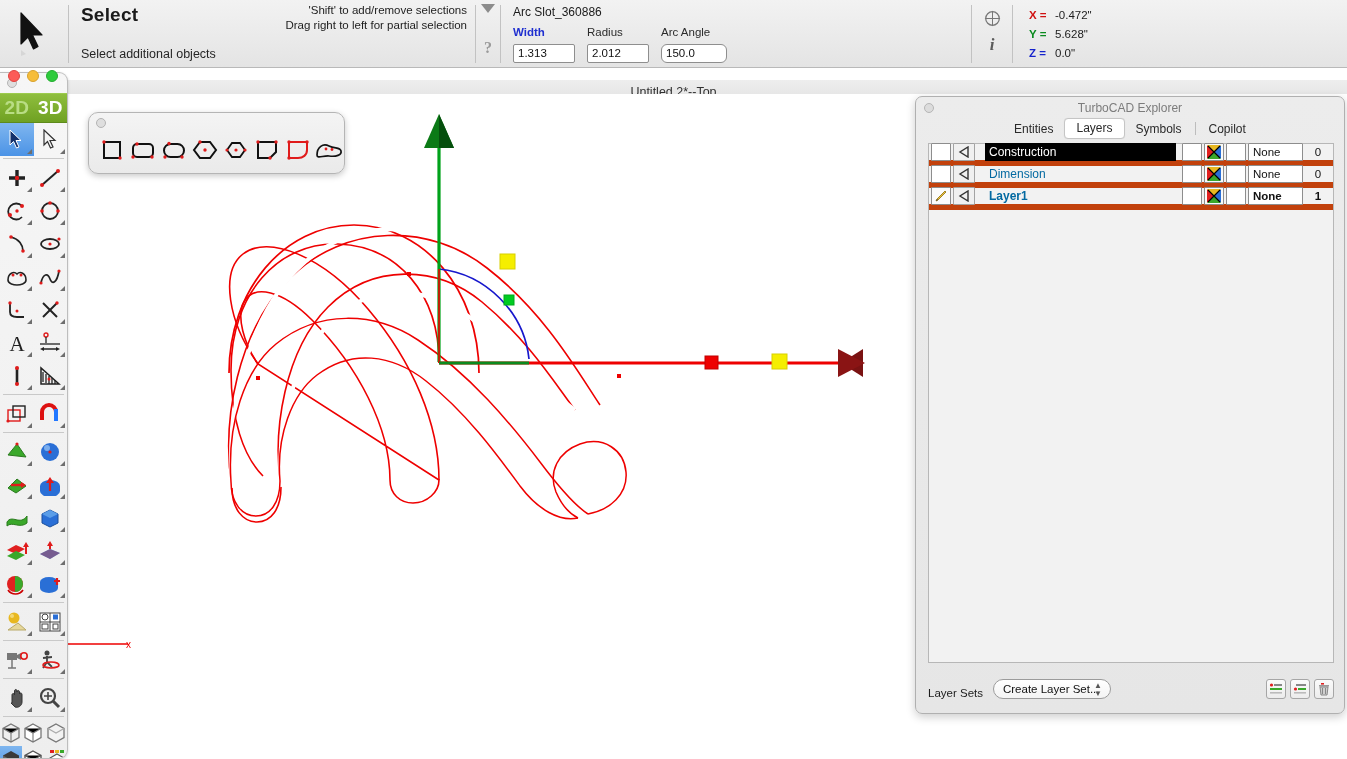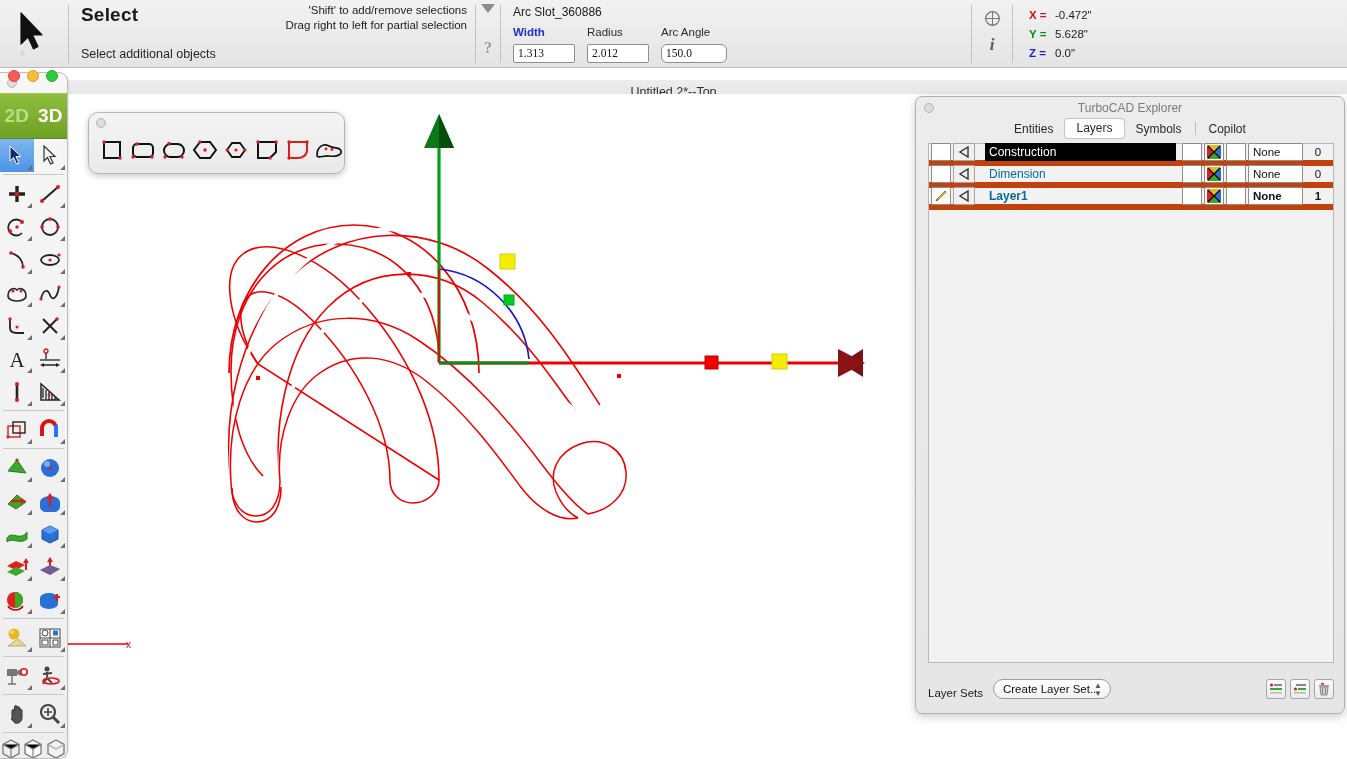--- a/index.html
+++ b/index.html
@@ -38,21 +38,21 @@
   .qmark { font-size: 16px; font-weight: bold; color: #9a9a9a; font-family: "Liberation Serif", serif; }
 
   .sec-props { width: 470px; padding: 5px 0 0 12px; position: relative; }
   .prop-obj { font-size: 12px; color: #1a1a1a; margin-bottom: 7px; }
   .prop-fields { display: flex; gap: 12px; }
   .pf-label { font-size: 11.5px; color: #2b2b2b; margin-bottom: 3px; height: 14px; }
   .pf-label.hl { color: #1f2fd0; font-weight: bold; }
   .pf-input {
     width: 62px; height: 19px; background: #fff; border: 1px solid #8e8e8e;
     border-radius: 2px; font-size: 11.5px; color: #111; padding: 1px 4px;
-    font-family: Liberation Serif, serif;
+    font-family: Liberation Sans, sans-serif;
   }
   .pf-input.w { width: 66px; border-radius: 6px; }
 
   .sec-icons { width: 40px; display: flex; flex-direction: column;
     align-items: center; justify-content: space-around; padding: 6px 0 8px 0; }
   .ico-target { width: 17px; height: 17px; }
   .ico-info { font-family: "Liberation Serif", serif; font-style: italic;
     font-size: 17px; color: #5b5b5b; font-weight: bold; }
 
   .sec-coords { flex: 1; padding: 6px 0 0 16px; }
@@ -85,21 +85,21 @@
     background: linear-gradient(to bottom,#f6f6f6,#eeeeee);
     border: 1px solid #bdbdbd; border-left: none;
     border-radius: 0 9px 9px 0;
     box-shadow: 0 1px 3px rgba(0,0,0,.18);
     overflow: hidden;
   }
   .pal-grip { height: 20px; display: flex; align-items: center; padding-left: 7px; }
   .grip-dot { width: 10px; height: 10px; border-radius: 50%;
     background: #dedede; border: 1px solid #b4b4b4; }
   .mode23 {
-    height: 46px; display: flex;
+    height: 30px; display: flex;
     background: linear-gradient(to bottom,#8fbe3e,#6fa122);
     border-top: 1px solid #9ccb4d; border-bottom: 1px solid #5d8a1b;
   }
   .mode-btn { flex: 1; display: flex; align-items: center; justify-content: center;
     font-size: 19px; font-weight: bold; font-family: "Liberation Sans", sans-serif; }
   .mode-btn.off { color: #b9dd84; }
   .mode-btn.on { color: #ffffff; }
 
   .trow { display: flex; height: 33px; }
   .tcell {

